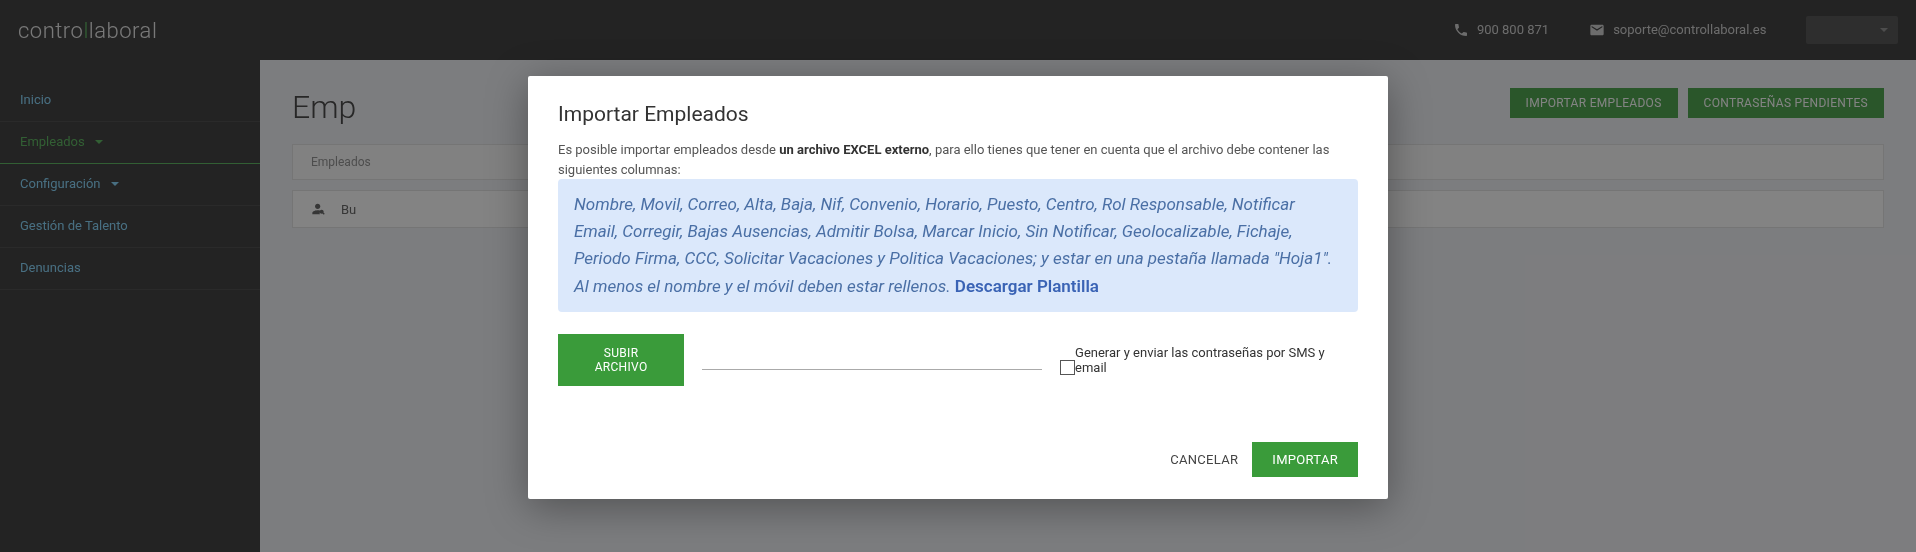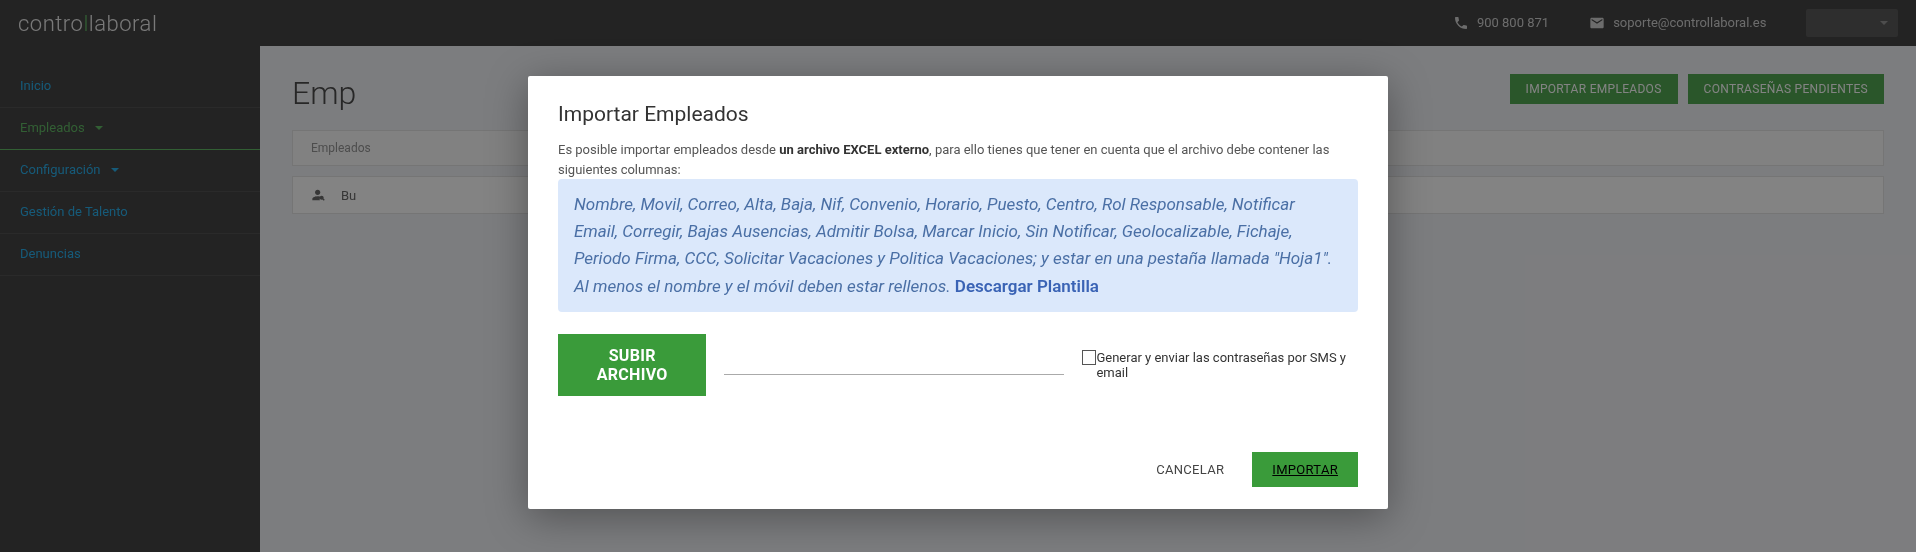--- a/index.html
+++ b/index.html
@@ -1,30 +1,30 @@
 <!DOCTYPE html>
 <html><head>
 <meta charset="utf-8">
 <style>
   * { margin: 0; padding: 0; box-sizing: border-box; font-family: -apple-system, BlinkMacSystemFont, "Segoe UI", Roboto, sans-serif; }
   body { background: #2a2a2a; overflow: hidden; width: 1916px; height: 552px; position: relative; }
 
-  .topbar { height: 46px; background: #2a2a2a; display: flex; align-items: center; padding: 16px 18px; color: #ccc; }
+  .topbar { height: 60px; background: #2a2a2a; display: flex; align-items: center; padding: 16px 18px; color: #ccc; }
   .logo { font-size: 22px; font-weight: 300; color: #e8e8e8; letter-spacing: 0.5px; }
   .logo .accent { color: #4caf50; }
   .topbar-right { margin-left: auto; display: flex; align-items: center; gap: 40px; font-size: 13px; color: #ccc; }
   .topbar-item { display: flex; align-items: flex-start; gap: 8px; }
   .icon-svg { width: 16px; height: 16px; fill: #ccc; }
   .user-box { background: #444; padding: 7px 30px 7px 14px; border-radius: 2px; position: relative; color: #777; font-size: 12px; }
   .user-caret { position: absolute; right: 10px; top: 50%; transform: translateY(-50%); width: 0; height: 0; border-left: 4px solid transparent; border-right: 4px solid transparent; border-top: 4px solid #888; }
 
   .layout { display: flex; height: calc(100% - 46px); }
 
   .sidebar { width: 260px; background: #2a2a2a; padding-top: 20px; }
-  .nav-item { padding: 12px 20px 14px; font-size: 13px; color: #0ea5e9; cursor: pointer; display: flex; align-items: center; gap: 10px; }
+  .nav-item { padding: 12px 20px 14px; font-size: 13px; color: #7dd3fc; cursor: pointer; display: flex; align-items: center; gap: 10px; }
   .nav-item.active { color: #4caf50; border-bottom: 1px solid #4caf50; }
   .nav-item:not(.active) { border-bottom: 1px solid #3a3a3a; }
   .nav-caret { width: 0; height: 0; border-left: 4px solid transparent; border-right: 4px solid transparent; border-top: 4px solid currentColor; }
 
   .main { flex: 1; background: #f0f1f5; padding: 28px 32px; position: relative; }
   .page-title { font-size: 32px; font-weight: 300; color: #333; }
   .action-buttons { position: absolute; top: 28px; right: 32px; display: flex; gap: 10px; }
   .btn-green { background: #3a9b3a; color: #fff; padding: 8px 16px; font-size: 12px; border: none; cursor: pointer; letter-spacing: 0.3px; }
 
   .tabs-row { margin-top: 18px; border: 1px solid #e0e0e0; background: #fafafa; padding: 10px 0; font-size: 12px; color: #888; }
@@ -34,27 +34,27 @@
 
   .overlay { position: absolute; inset: 0; background: rgba(30,30,30,0.55); display: flex; align-items: flex-start; justify-content: center; padding-top: 76px; }
 
   .modal { width: 860px; background: #fff; border-radius: 2px; box-shadow: 0 8px 40px rgba(0,0,0,0.35); padding: 26px 30px 22px; }
   .modal-title { font-size: 21px; font-weight: 400; color: #333; margin-bottom: 14px; }
   .modal-desc { font-size: 13px; color: #555; line-height: 1.5; }
   .modal-desc b { color: #333; }
   .info-box { background: #dbe8fb; border-radius: 4px; padding: 12px 16px; font-size: 17px; color: #4a6fa5; font-style: italic; line-height: 1.6; }
   .info-box .link { color: #3a63b5; font-weight: 600; font-style: normal; cursor: pointer; }
   .upload-row { display: flex; align-items: center; margin-top: 22px; gap: 18px; }
-  .btn-upload { background: #3a9b3a; color: #fff; padding: 12px 18px; font-size: 16px; border: none; cursor: pointer; letter-spacing: 0.3px; font-weight: bold; }
+  .btn-upload { background: #3a9b3a; color: #fff; padding: 12px 18px; font-size: 12px; border: none; cursor: pointer; letter-spacing: 0.3px; }
   .file-underline { flex: 0 0 340px; border-bottom: 1px solid #aaa; height: 20px; }
-  .checkbox-wrap { margin-left: auto; display: flex; align-items: flex-start; font-size: 13px; color: #333; }
+  .checkbox-wrap { margin-left: auto; display: flex; align-items: flex-end; font-size: 13px; color: #333; }
   .checkbox { width: 15px; height: 15px; border: 1.5px solid #555; cursor: pointer; }
-  .modal-footer { display: flex; justify-content: flex-end; gap: 14px; margin-top: 56px; }
+  .modal-footer { display: flex; justify-content: flex-end; margin-top: 56px; }
   .btn-cancel { background: transparent; border: none; color: #444; font-size: 13px; padding: 10px 14px; cursor: pointer; letter-spacing: 0.3px; }
-  .btn-import { background: #3a9b3a; color: #000000; padding: 10px 20px; font-size: 13px; border: none; cursor: pointer; letter-spacing: 0.3px; text-decoration: underline; }
+  .btn-import { background: #3a9b3a; color: #ffffff; padding: 10px 20px; font-size: 13px; border: none; cursor: pointer; letter-spacing: 0.3px; }
 </style>
 </head>
 <body>
 
 <div class="topbar">
   <div class="logo">
     <span>contro</span><span class="accent">l</span><span>laboral</span>
   </div>
   <div class="topbar-right">
     <div class="topbar-item">

